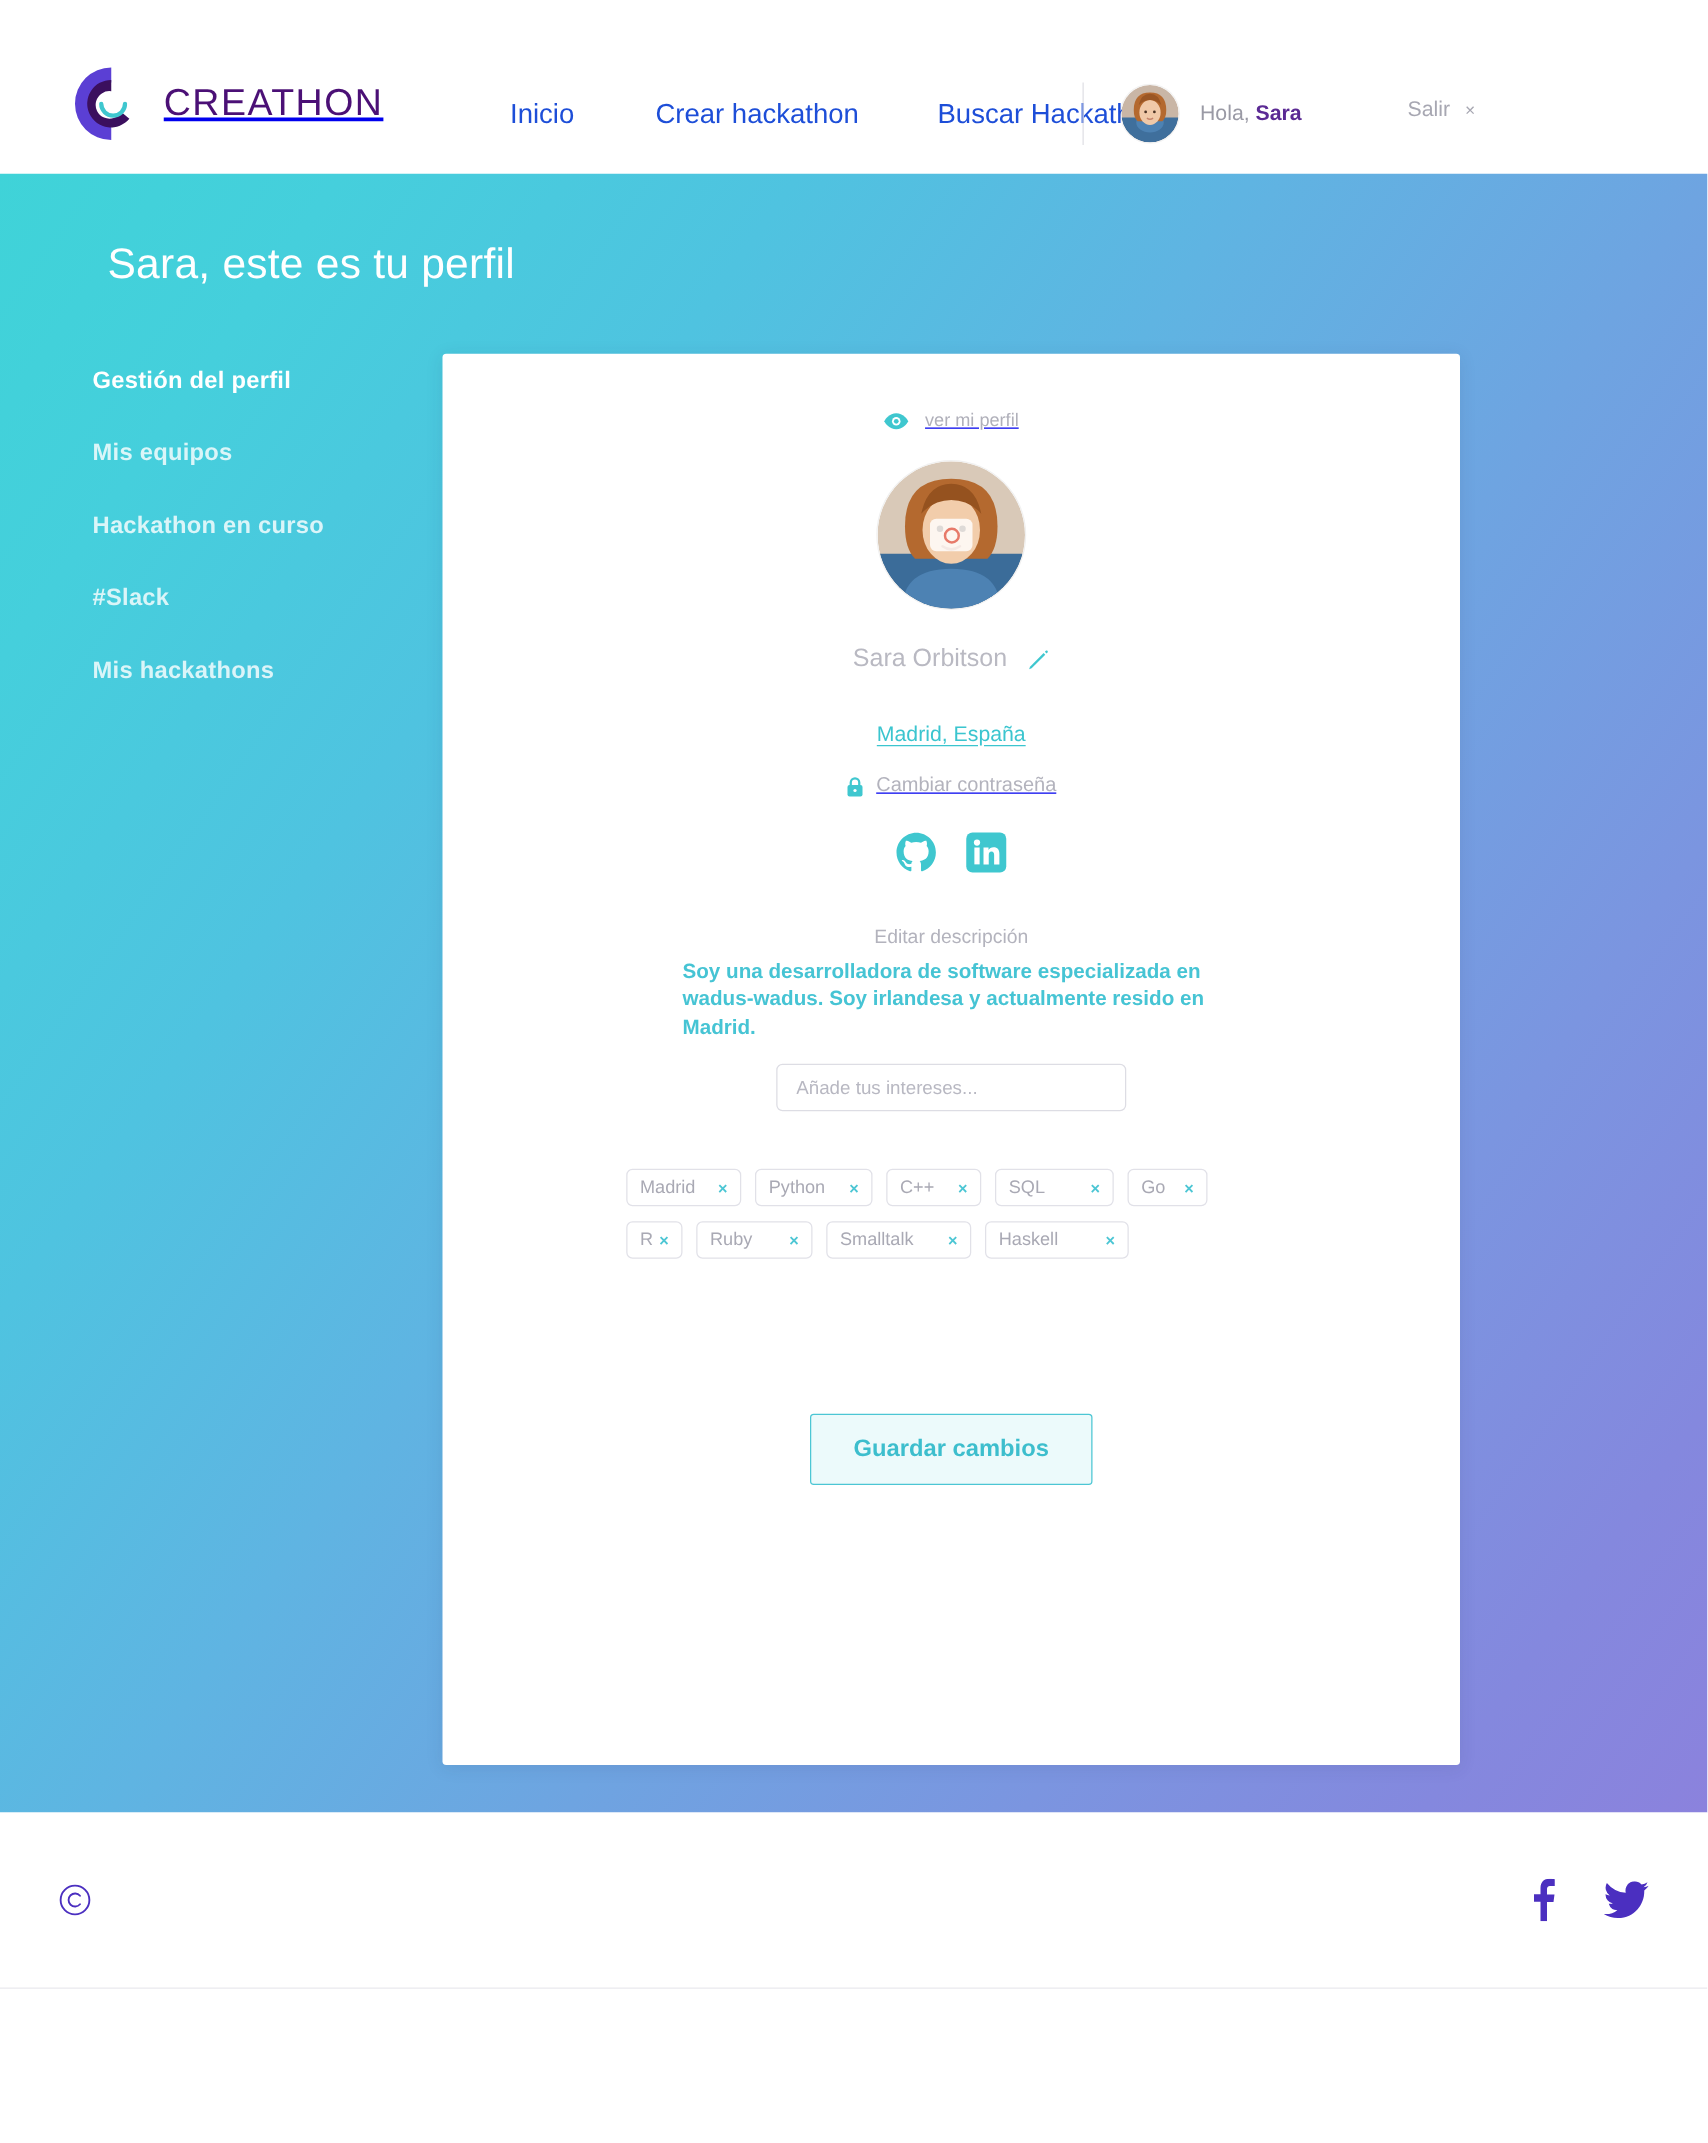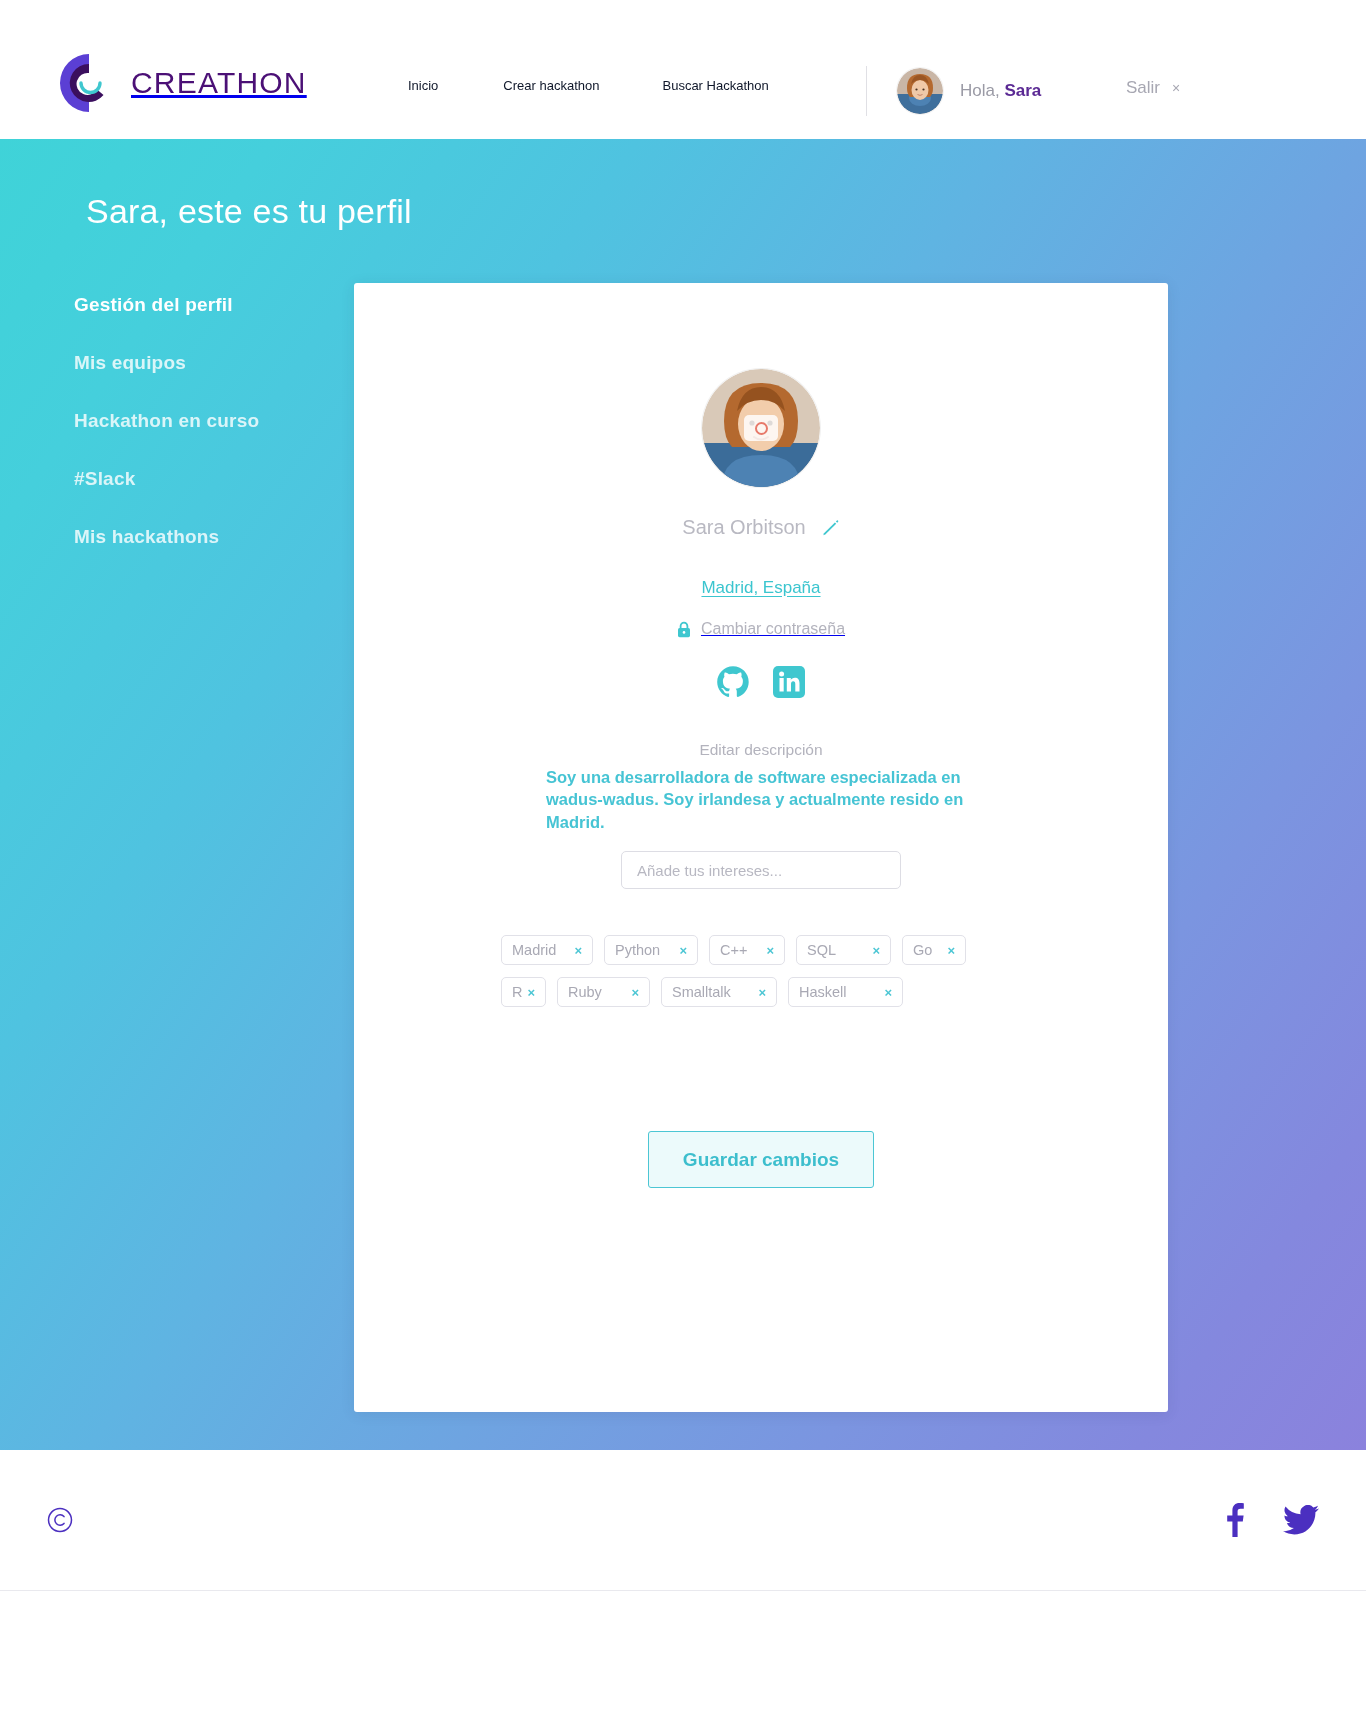--- a/index.html
+++ b/index.html
@@ -24,21 +24,21 @@
   .logo-mark { width: 58px; height: 62px; display:block; }
   .logo-text {
     font-size: 30px; letter-spacing: 1.2px; color: #4b1076;
     font-weight: 400; font-family: "Liberation Sans", sans-serif;
   }
   .nav {
     position: absolute; left: 408px; top: 78px;
     display: flex; align-items: center; gap: 0;
   }
   .nav a {
-    color: #0f172a; font-size: 13px; text-decoration: none;
+    color: #1d4ed8; font-size: 22px; text-decoration: none;
     font-weight: 500; white-space: nowrap;
   }
   .nav a:nth-child(1){ margin-right: 65px; }
   .nav a:nth-child(2){ margin-right: 63px; }
   .nav-divider {
     position: absolute; left: 866px; top: 66px;
     width: 1px; height: 50px; background: #e0e0e5;
   }
   .user-block {
     position: absolute; left: 897px; top: 68px;
@@ -265,20 +265,28 @@
     <nav class="sidebar">
       <a class="side-item active" href="#">Gestión del perfil</a>
       <a class="side-item" href="#">Mis equipos</a>
       <a class="side-item" href="#">Hackathon en curso</a>
       <a class="side-item" href="#">#Slack</a>
       <a class="side-item" href="#">Mis hackathons</a>
     </nav>
 
     <div class="card">
 
+      <a class="view-profile" href="#">
+        <svg class="eye-icon" viewBox="0 0 20 14">
+          <path d="M10 0.6 C4.6 0.6 1.1 5.2 0.5 7 C1.1 8.8 4.6 13.4 10 13.4 C15.4 13.4 18.9 8.8 19.5 7 C18.9 5.2 15.4 0.6 10 0.6 Z" fill="#3fc7cf"></path>
+          <circle cx="10" cy="7" r="3.4" fill="#ffffff"></circle>
+          <circle cx="10" cy="7" r="1.9" fill="#3fc7cf"></circle>
+        </svg>
+        <span>ver mi perfil</span>
+      </a>
 
       <div class="avatar-lg">
         <svg width="118" height="118" viewBox="0 0 118 118">
           <defs>
               <clipPath id="cl">
                 <circle cx="59" cy="59" r="59"></circle>
               </clipPath>
             </defs>
           <g clip-path="url(#cl)">
             <rect width="118" height="118" fill="#d9c9b8"></rect>

